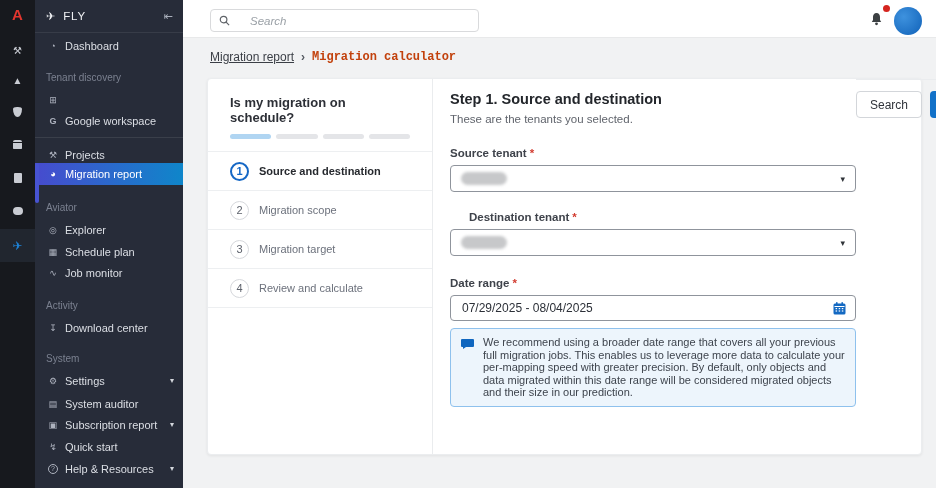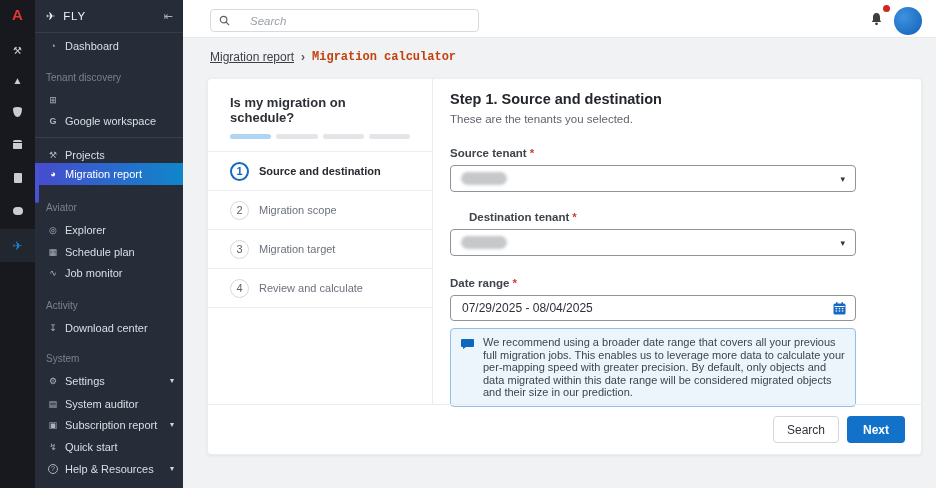--- a/index.html
+++ b/index.html
@@ -61,21 +61,21 @@
 
   .breadcrumb{position:absolute;left:27px;top:50px;font-size:12px;color:#3b3f46;display:flex;
     align-items:center;gap:7px;}
   .bc-link{text-decoration:underline;cursor:pointer;}
   .bc-sep{color:#555a61;font-weight:bold;}
   .bc-cur{font-weight:bold;color:#c2410c;font-family:Liberation Mono, monospace;}
 
   
   .card{position:absolute;left:24px;top:78px;width:715px;height:377px;background:#fff;
     border:1px solid #ebedef;border-radius:4px;box-shadow:0 1px 3px rgba(26,26,26,.07);
-    display:flex;flex-direction:column;}
+    display:flex;}
   .card-body{flex:1;display:flex;min-height:0;}
   .steps-col{width:225px;border-right:1px solid #eaecee;flex:none;}
   .col-head{padding:16px 22px 12px 22px;}
   .q-title{font-size:13px;font-weight:bold;color:#2c2f36;}
   .progress{display:flex;gap:5px;margin-top:9px;}
   .seg{height:5px;flex:1;border-radius:2.5px;background:#e4e5e8;}
   .seg.done{background:#b0d5f2;}
   .steps{border-top:1px solid #edeff1;}
   .step{display:flex;align-items:center;gap:10px;height:39px;border-bottom:1px solid #edeff1;
     padding-left:22px;cursor:pointer;}

